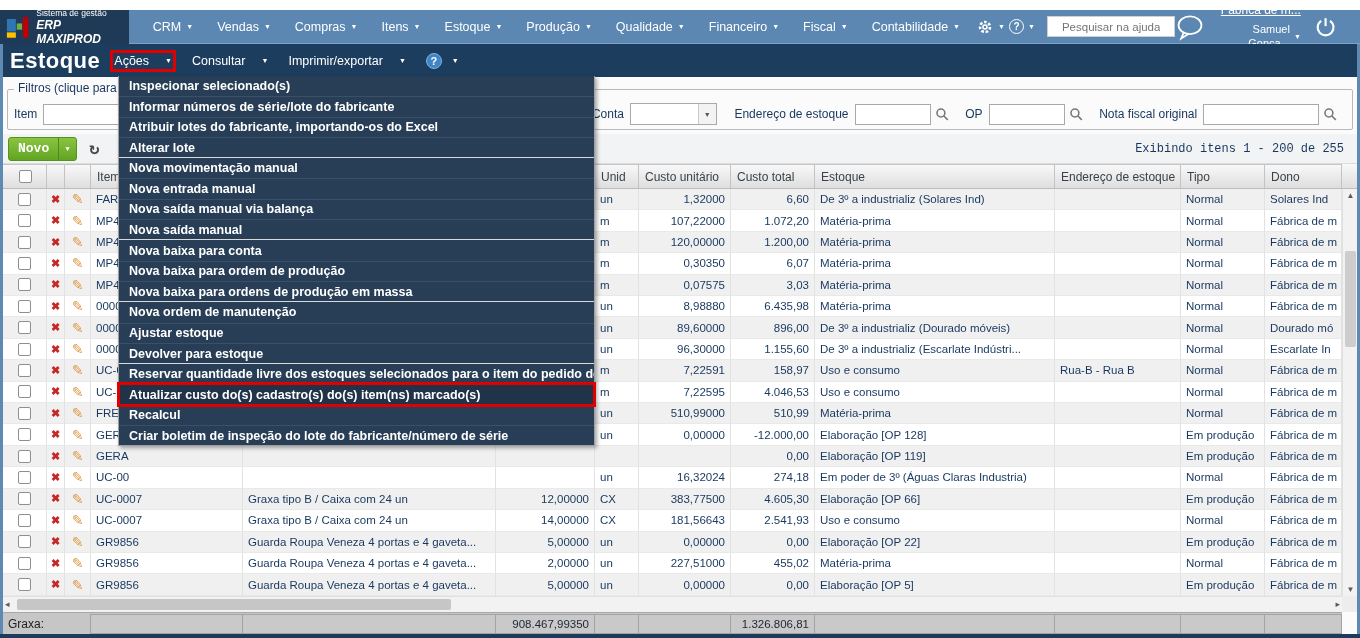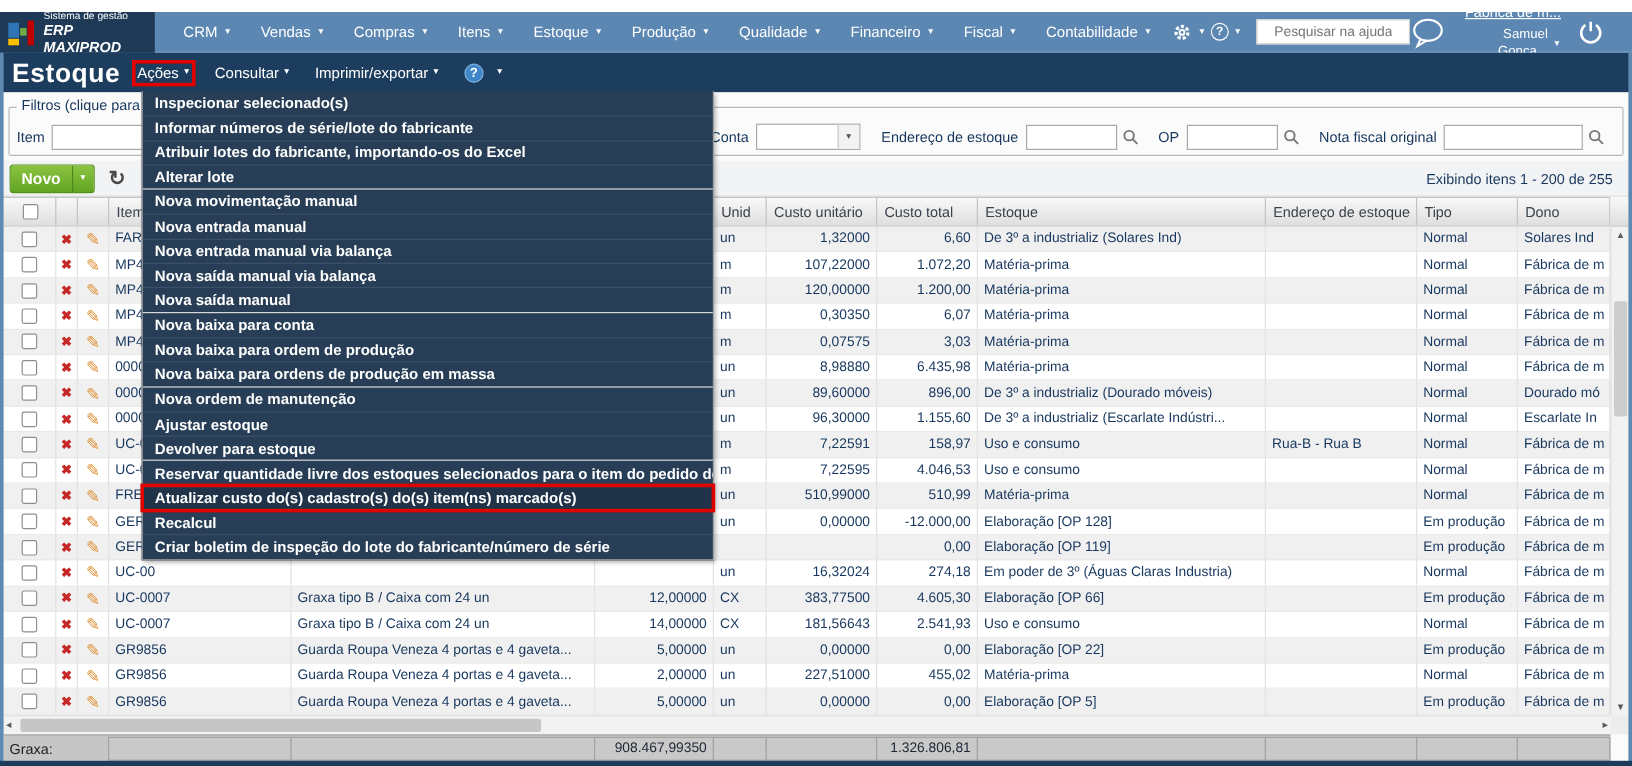--- a/index.html
+++ b/index.html
@@ -27,39 +27,39 @@
   .search-box { margin-left:8px; width:128px; height:21px; border:1px solid #cfcfcf; background:#ffffff; font-size:11.5px;
                 color:#888; padding:0 14px; font-family:"Liberation Sans", sans-serif; }
   .tb-right { margin-left:auto; display:flex; align-items:center; gap:14px; padding-right:24px; }
   .company-user { text-align:right; line-height:1.25; }
   .company { font-size:12px; text-decoration:underline; display:block; }
   .user { font-size:11px; display:inline-flex; align-items:center; gap:4px; }
 
   
   .titlebar { left:0; top:44px; width:1360px; height:33px; background:#1d3d5e; color:#fff; display:flex; align-items:center; }
   .page-title { font-size:22px; font-weight:bold; padding:0 14px 0 10px; letter-spacing:0.5px; }
-  .tmenu { display:inline-flex; align-items:center; gap:3px; font-size:12.5px; margin-right:20px; cursor:pointer; }
+  .tmenu { display:inline-flex; align-items:center; gap:16px; font-size:12.5px; margin-right:20px; cursor:pointer; }
   .acoes-box { outline:3px solid #e00000; outline-offset:1px; }
   .help-filled { width:16px; height:16px; background:#3f86c8; border:1px solid #7fb2dd; border-radius:50%; color:#fff;
                  font-size:11px; font-weight:bold; display:flex; align-items:center; justify-content:center; margin-right:10px; }
 
   
   .filters-wrap { left:0; top:77px; width:1360px; height:57px; background:#fbfbfb; }
   .fieldset { position:absolute; left:7px; top:12px; width:1346px; height:41px; border:1px solid #b9b9b9; border-radius:2px; }
   .legend { position:absolute; left:14px; top:4px; background:#fbfbfb; padding:0 4px; font-size:12px; color:#17375e; }
   .f-row { position:absolute; left:14px; top:26px; width:1330px; display:flex; align-items:center; }
   .f-label { font-size:12px; color:#17375e; margin-right:6px; white-space:nowrap; }
   .f-input { height:21px; border:1px solid #a9a9a9; background:#fff; }
   .f-select { height:22px; width:88px; border:1px solid #a9a9a9; background:#fff; display:flex; align-items:center; justify-content:flex-end; }
   .f-select .dd-btn { width:18px; height:100%; border-left:1px solid #c9c9c9; background:#f3f3f3; color:#555; font-size:7px;
                       display:flex; align-items:center; justify-content:center; }
   .mag { margin:0 6px 0 4px; display:block; }
 
   
-  .toolbar { left:0; top:134px; width:1360px; height:30px; background:#f2f3f4; display:flex; align-items:center; border-bottom:1px solid #dcdcdc; }
+  .toolbar { left:0; top:134px; width:1360px; height:30px; background:#f2f3f4; display:flex; align-items:center; border-bottom:1px solid #dcdcdc;font-family:Liberation Mono, monospace; }
   .novo-btn { margin-left:8px; height:24px; display:flex; align-items:stretch; border:1px solid #55941c; border-radius:3px;
               background:linear-gradient(#8bc340,#61a523); color:#fff; font-weight:bold; font-size:13px; cursor:pointer; overflow:hidden; }
   .novo-main { padding:0 9px; display:flex; align-items:center; }
   .novo-dd { width:18px; border-left:1px solid #4e8a1b; display:flex; align-items:center; justify-content:center; font-size:7px; }
   .refresh { margin-left:12px; font-size:17px; color:#4a4a4a; font-weight:bold; cursor:pointer; }
   .showing { margin-left:auto; margin-right:16px; font-size:12px; color:#17375e; }
 
   
   .gridcols { display:grid; grid-template-columns:44px 18px 26px 152px 253px 99px 44px 92px 84px 240px 126px 84px minmax(0,1fr); }
   .thead { left:3px; top:164px; width:1339px; height:25px; background:linear-gradient(#f8f8f8,#dedede); border-top:1px solid #c6c6c6; border-bottom:1px solid #bdbdbd; }
@@ -720,21 +720,20 @@
   <div class="abs frame-b"></div>
 
   <div class="abs menu" id="amenu">
       <div class="mi">Inspecionar selecionado(s)</div>
       <div class="mi">Informar números de série/lote do fabricante</div>
       <div class="mi">Atribuir lotes do fabricante, importando-os do Excel</div>
       <div class="mi">Alterar lote</div>
       <div class="mdiv"></div>
       <div class="mi">Nova movimentação manual</div>
       <div class="mi">Nova entrada manual</div>
-      <div class="mi">Nova entrada manual via balança</div>
       <div class="mi">Nova saída manual via balança</div>
       <div class="mi">Nova saída manual</div>
       <div class="mdiv"></div>
       <div class="mi">Nova baixa para conta</div>
       <div class="mi">Nova baixa para ordem de produção</div>
       <div class="mi">Nova baixa para ordens de produção em massa</div>
       <div class="mdiv"></div>
       <div class="mi">Nova ordem de manutenção</div>
       <div class="mi">Ajustar estoque</div>
       <div class="mi">Devolver para estoque</div>

